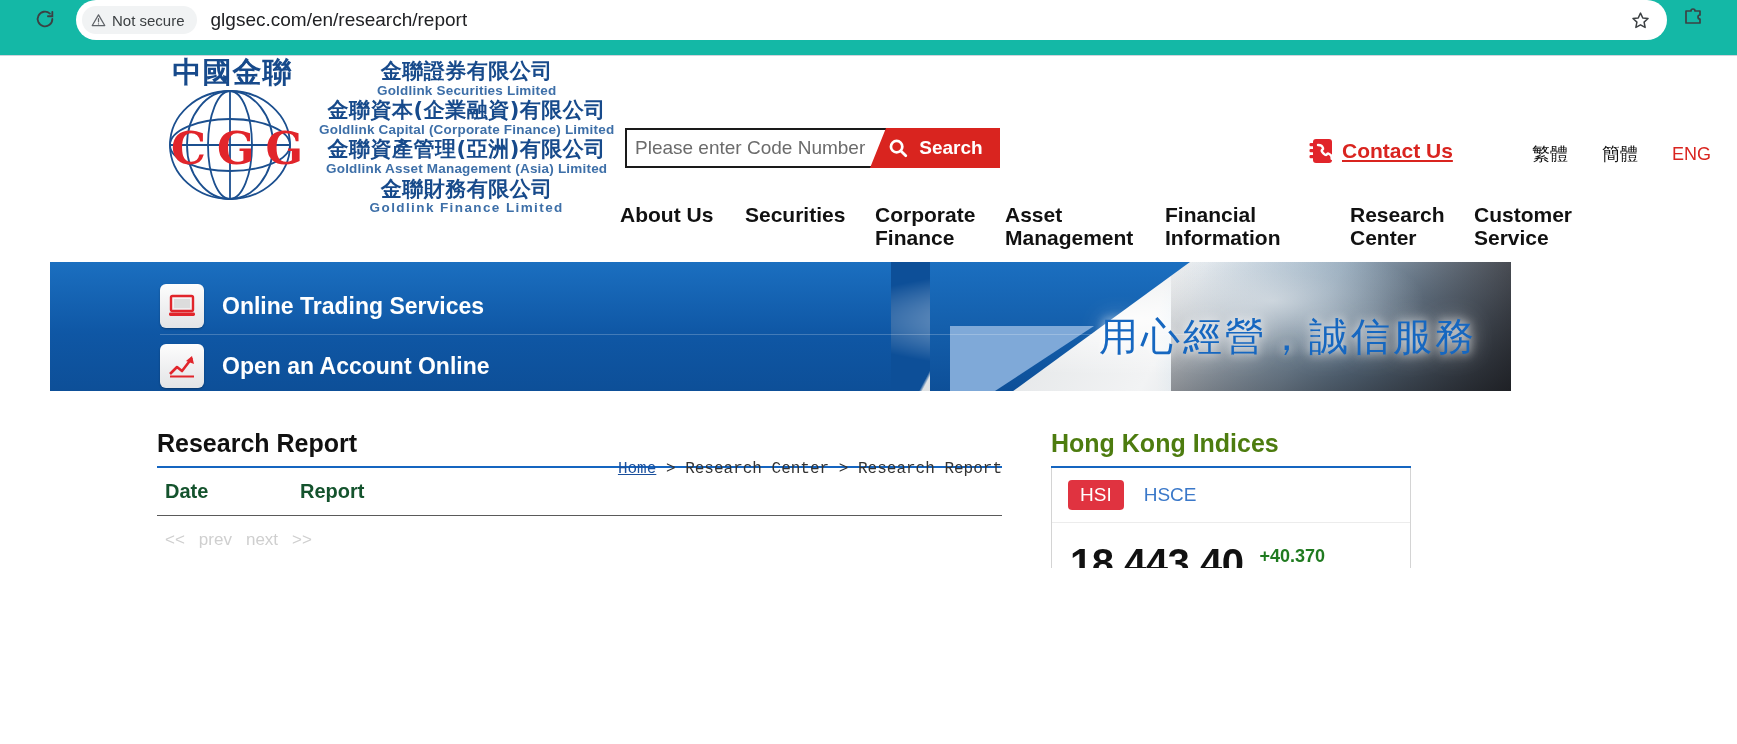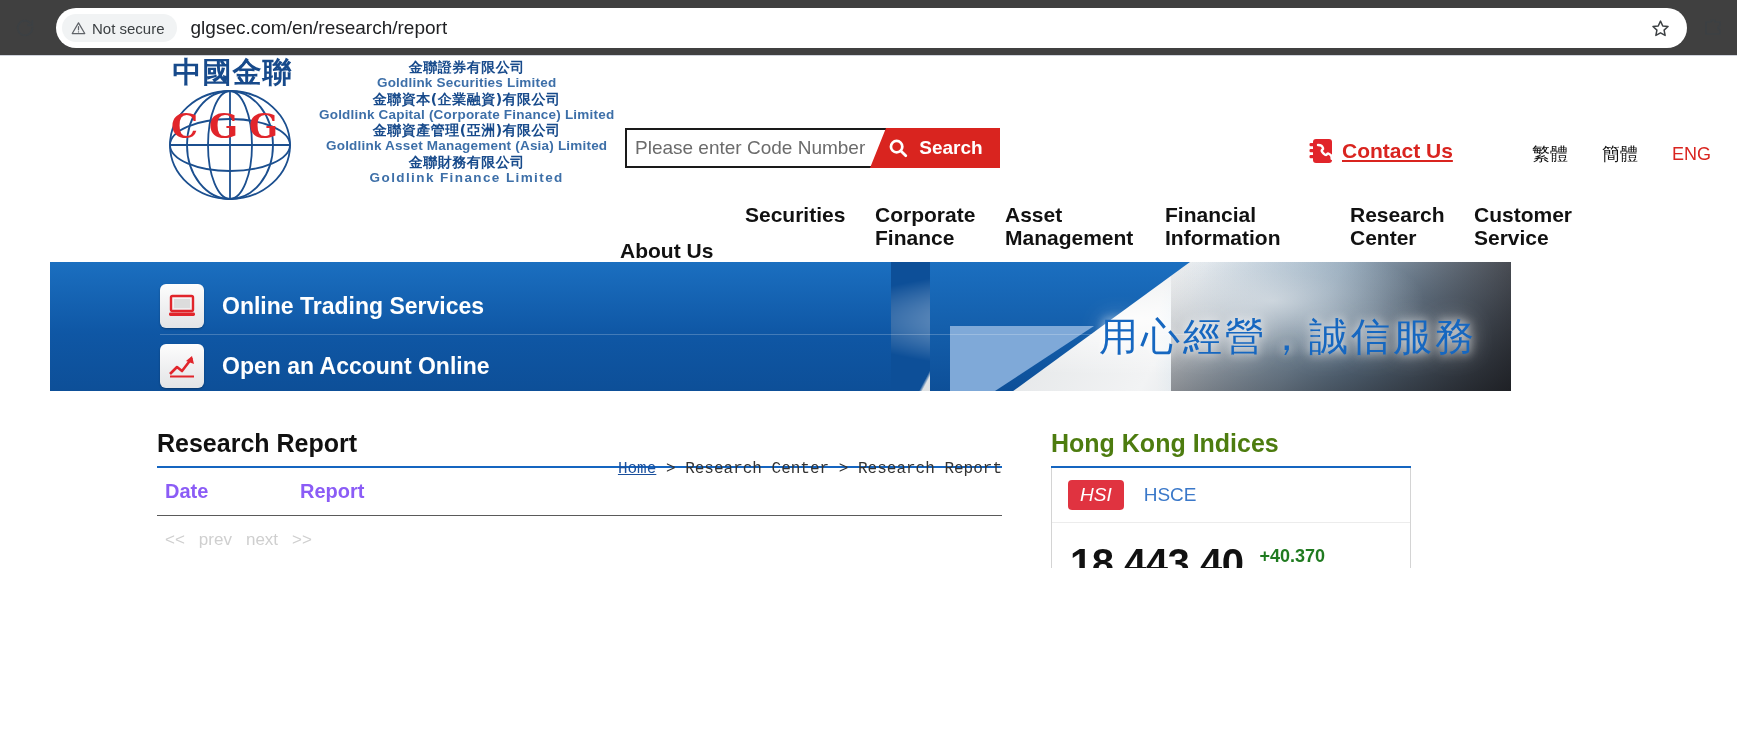--- a/index.html
+++ b/index.html
@@ -6,23 +6,23 @@
   html, body {
     width: 1737px; height: 744px;
     overflow: hidden;
     background: #ffffff;
     font-family: "Liberation Sans", sans-serif;
   }
 
   
   .browser-bar {
     position: absolute; left: 0; top: 0; width: 1737px; height: 56px;
-    background: #404040;
-    display: flex; align-items: center;
-    padding: 0 6px;
+    background: #14b8a6;
+    display: flex; align-items: flex-start;
+    padding: 0 26px;
   }
   .reload-btn {
     width: 38px; height: 38px; border-radius: 50%;
     display: flex; align-items: center; justify-content: center;
     flex: 0 0 auto; cursor: pointer;
   }
   .omnibox {
     flex: 1 1 auto; height: 40px; margin-left: 12px;
     background: #ffffff; border-radius: 20px;
     display: flex; align-items: center;
@@ -63,33 +63,33 @@
   }
   .logo-left { width: 145px; position: relative; }
   .logo-cn {
     font-family: "DejaVu Sans", sans-serif;
     font-size: 29px; font-weight: bold; color: #174a8b;
     letter-spacing: 1px; line-height: 1; text-align: center;
   }
   .globe { position: relative; width: 140px; height: 112px; margin-top: 2px; }
   .globe svg { position: absolute; left: 0; top: 0; }
   .cgg {
-    position: absolute; left: 0; top: 20px; width: 140px;
+    position: absolute; left: 0; top: 38px; width: 140px;
     text-align: left;
     font-family: "DejaVu Serif", serif;
-    font-size: 34px; font-weight: bold; color: #e1252b;
+    font-size: 44px; font-weight: bold; color: #e1252b;
     letter-spacing: 11px; text-indent: 11px;
     line-height: 1;
   }
   .logo-right { margin-left: 14px; padding-top: 2px; }
   .lr-row { text-align: center; }
   .lr-cn {
     font-family: "DejaVu Sans", sans-serif;
     font-weight: bold; color: #174a8b; line-height: 1.08;
-    font-size: 14px; letter-spacing: 0.5px;
+    font-size: 21px; letter-spacing: 0.5px;
   }
   .lr-en {
     font-family: "Liberation Sans", sans-serif;
     font-weight: bold; color: #3d6fa8; line-height: 1.15;
     font-size: 13.5px; letter-spacing: 0.2px; margin-bottom: 1px;
   }
   .lr-en.spaced { letter-spacing: 1.4px; }
 
   
   .search-box {
@@ -135,21 +135,21 @@
   .main-nav {
     position: absolute; left: 620px; top: 148px; right: 18px;
     display: flex; align-items: flex-start; gap: 0;
   }
   .nav-item {
     font-size: 21px; font-weight: bold; color: #111;
     line-height: 1.08; cursor: pointer;
     font-family: "Liberation Sans", sans-serif;
     white-space: pre-line;
   }
-  .nav-item:nth-child(1) { width: 125px; margin-top: 36px; }
+  .nav-item:nth-child(1) { width: 125px; }
   .nav-item:nth-child(2) { width: 130px; }
   .nav-item:nth-child(3) { width: 130px; }
   .nav-item:nth-child(4) { width: 160px; }
   .nav-item:nth-child(5) { width: 185px; }
   .nav-item:nth-child(6) { width: 124px; }
   .nav-item:nth-child(7) { width: 120px; }
 
   
   .banner {
     position: absolute; left: 50px; top: 206px;
@@ -220,21 +220,21 @@
     position: absolute; right: 0; top: 8px;
     font-size: 16px; color: #333;
     font-family: Liberation Mono, monospace;
     white-space: nowrap;
     margin-top: 23px;
   }
   .breadcrumb a { color: #1a4f9c; text-decoration: underline; cursor: pointer; }
   .title-rule { margin-top: 8px; height: 2px; background: #1565c0; }
   .tbl { width: 100%; border-collapse: collapse; }
   .tbl th {
-    text-align: left; font-size: 20px; font-weight: bold; color: #8b5cf6;
+    text-align: left; font-size: 20px; font-weight: bold; color: #14532d;
     padding: 12px 0 12px 8px; border-bottom: 1px solid #5a5a5a;
     font-family: "Liberation Sans", sans-serif;
     margin-left: 35px;
   }
   .tbl th.c-date { width: 135px; }
   .pager {
     margin-top: 14px; padding-left: 8px;
     display: flex; gap: 14px;
     font-size: 17px; color: #cfcfcf;
     font-family: "Liberation Sans", sans-serif;
@@ -249,21 +249,21 @@
   }
   .panel-rule { margin-top: 8px; height: 2px; background: #1565c0; }
   .panel-box { border: 1px solid #d4d4d4; border-top: none; }
   .idx-tabs { display: flex; align-items: center; gap: 14px; padding: 12px 14px 12px 16px; }
   .idx-tab {
     font-size: 19px; color: #3a78c9; cursor: pointer;
     font-family: "Liberation Sans", sans-serif; padding: 3px 6px;
   }
   .idx-tab.active {
     background: #e03340; color: #fff; font-weight: normal;
-    border-radius: 4px; padding: 4px 12px; font-style: italic;
+    border-radius: 4px; padding: 4px 12px;
   }
   .idx-body { border-top: 1px solid #ececec; padding: 12px 0 0 0; position: relative; }
   .idx-quote { display: flex; align-items: flex-start; padding: 6px 0 0 18px; }
   .idx-value {
     font-size: 40px; font-weight: bold; color: #111;
     font-family: "Liberation Sans", sans-serif; letter-spacing: -0.5px;
   }
   .idx-change {
     margin-left: 16px; margin-top: 4px;
     font-size: 18px; font-weight: bold; color: #1f7a1f; line-height: 1.3;

